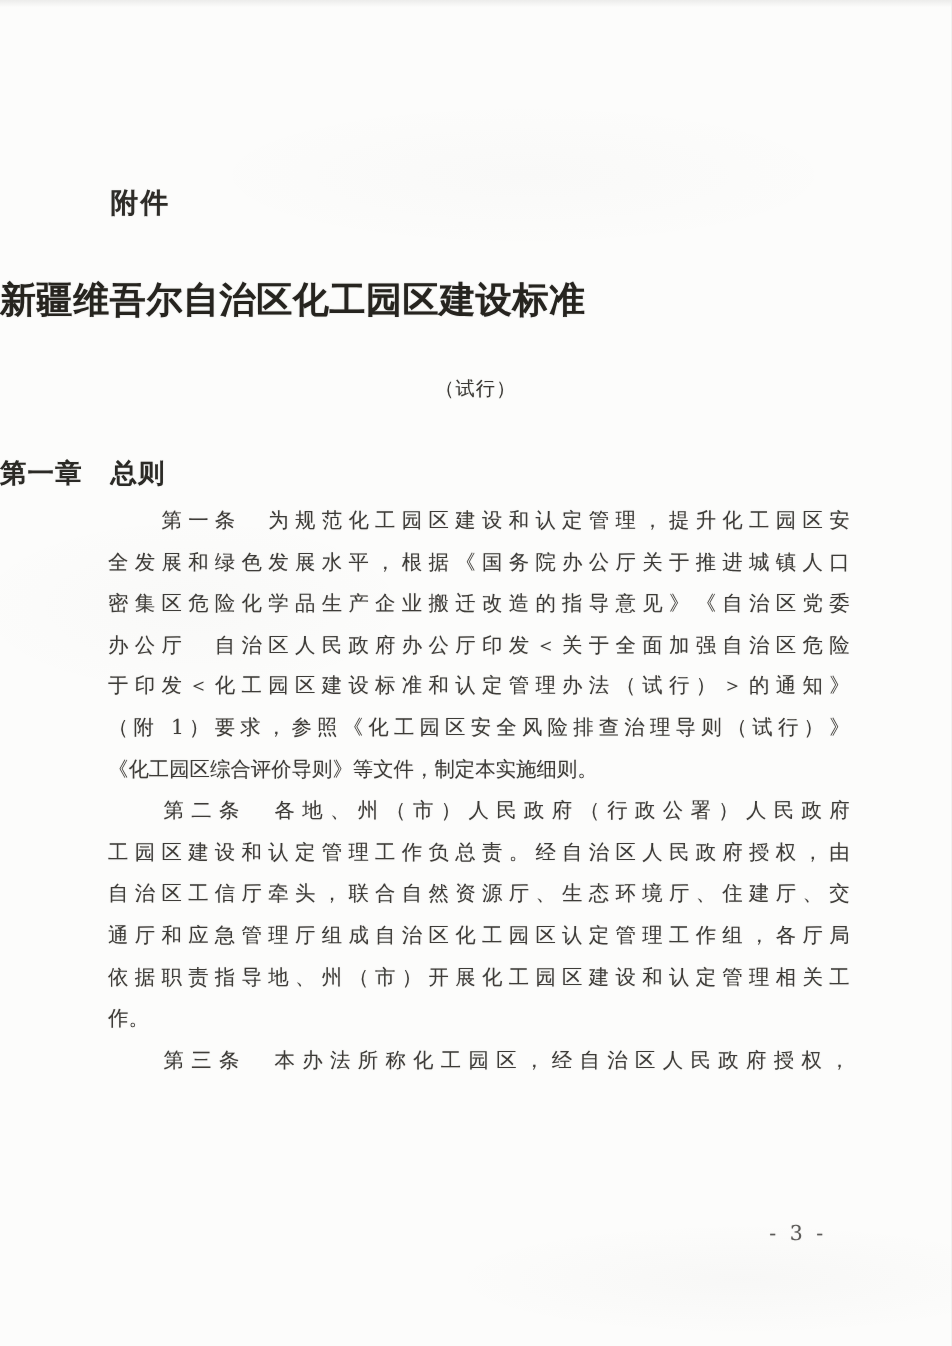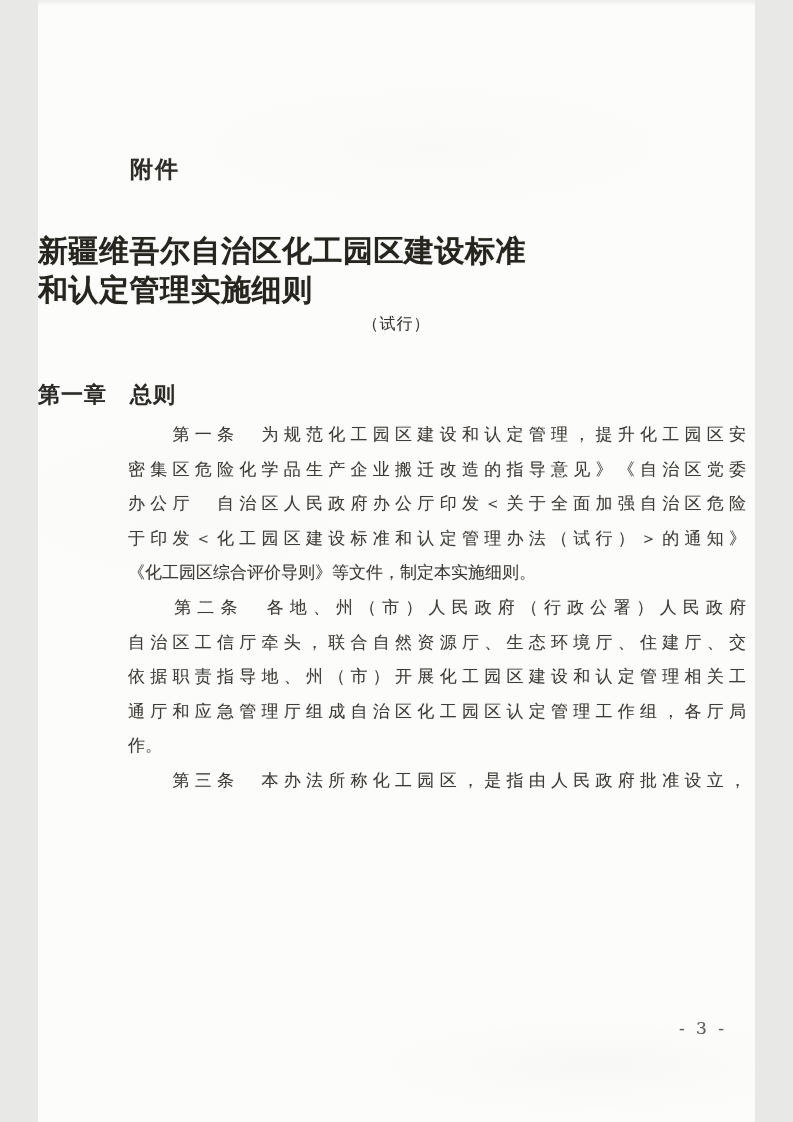--- a/index.html
+++ b/index.html
@@ -3,21 +3,21 @@
 <meta charset="utf-8">
 <style>
   html, body {
     margin: 0;
     padding: 0;
     background: #e8e8e6;
     font-family: "DejaVu Serif", serif;
   }
   .page {
     position: relative;
-    width: 717px;
+    width: 793px;
     height: 1122px;
     margin: 0 auto;
     overflow: hidden;
     background:
       linear-gradient(180deg, rgba(120,120,118,0.12) 0px, rgba(120,120,118,0) 6px),
       radial-gradient(45% 6% at 78% 95%, rgba(60,60,58,0.025), rgba(60,60,58,0) 70%),
       radial-gradient(35% 10% at 20% 45%, rgba(60,60,58,0.015), rgba(60,60,58,0) 70%),
       radial-gradient(50% 8% at 55% 13%, rgba(60,60,58,0.015), rgba(60,60,58,0) 70%),
       #fcfcfb;
     color: #3e3c38;
@@ -102,36 +102,38 @@
 </style>
 </head>
 <body>
 
 <div class="page">
 
   <div class="attachment">附件</div>
 
   <div class="doc-title">
     <div>新疆维吾尔自治区化工园区建设标准</div>
-    <div>和认定管理实施细则</div>
   </div>
 
   <div class="doc-subtitle">（试行）</div>
 
   <div class="chapter">第一章　总则</div>
 
   <div class="body-text">
       <div class="line">　　第一条　为规范化工园区建设和认定管理，提升化工园区安</div>
+      <div class="line">全发展和绿色发展水平，根据《国务院办公厅关于推进城镇人口</div>
       <div class="line">密集区危险化学品生产企业搬迁改造的指导意见》《自治区党委</div>
       <div class="line">办公厅　自治区人民政府办公厅印发＜关于全面加强自治区危险</div>
       <div class="line">于印发＜化工园区建设标准和认定管理办法（试行）＞的通知》</div>
+      <div class="line">（附 1）要求，参照《化工园区安全风险排查治理导则（试行）》</div>
       <div class="line no-fill">《化工园区综合评价导则》等文件，制定本实施细则。</div>
       <div class="line">　　第二条　各地、州（市）人民政府（行政公署）人民政府</div>
+      <div class="line">工园区建设和认定管理工作负总责。经自治区人民政府授权，由</div>
       <div class="line">自治区工信厅牵头，联合自然资源厅、生态环境厅、住建厅、交</div>
+      <div class="line">通厅和应急管理厅组成自治区化工园区认定管理工作组，各厅局</div>
       <div class="line">依据职责指导地、州（市）开展化工园区建设和认定管理相关工</div>
-      <div class="line">通厅和应急管理厅组成自治区化工园区认定管理工作组，各厅局</div>
       <div class="line no-fill">作。</div>
-      <div class="line">　　第三条　本办法所称化工园区，是指由人民政府批准设立，</div>
+      <div class="line">　　第三条　本办法所称化工园区，经自治区人民政府授权，</div>
     </div>
 
   <div class="pageno">- 3 -</div>
 
 </div>
 
 </body></html>

